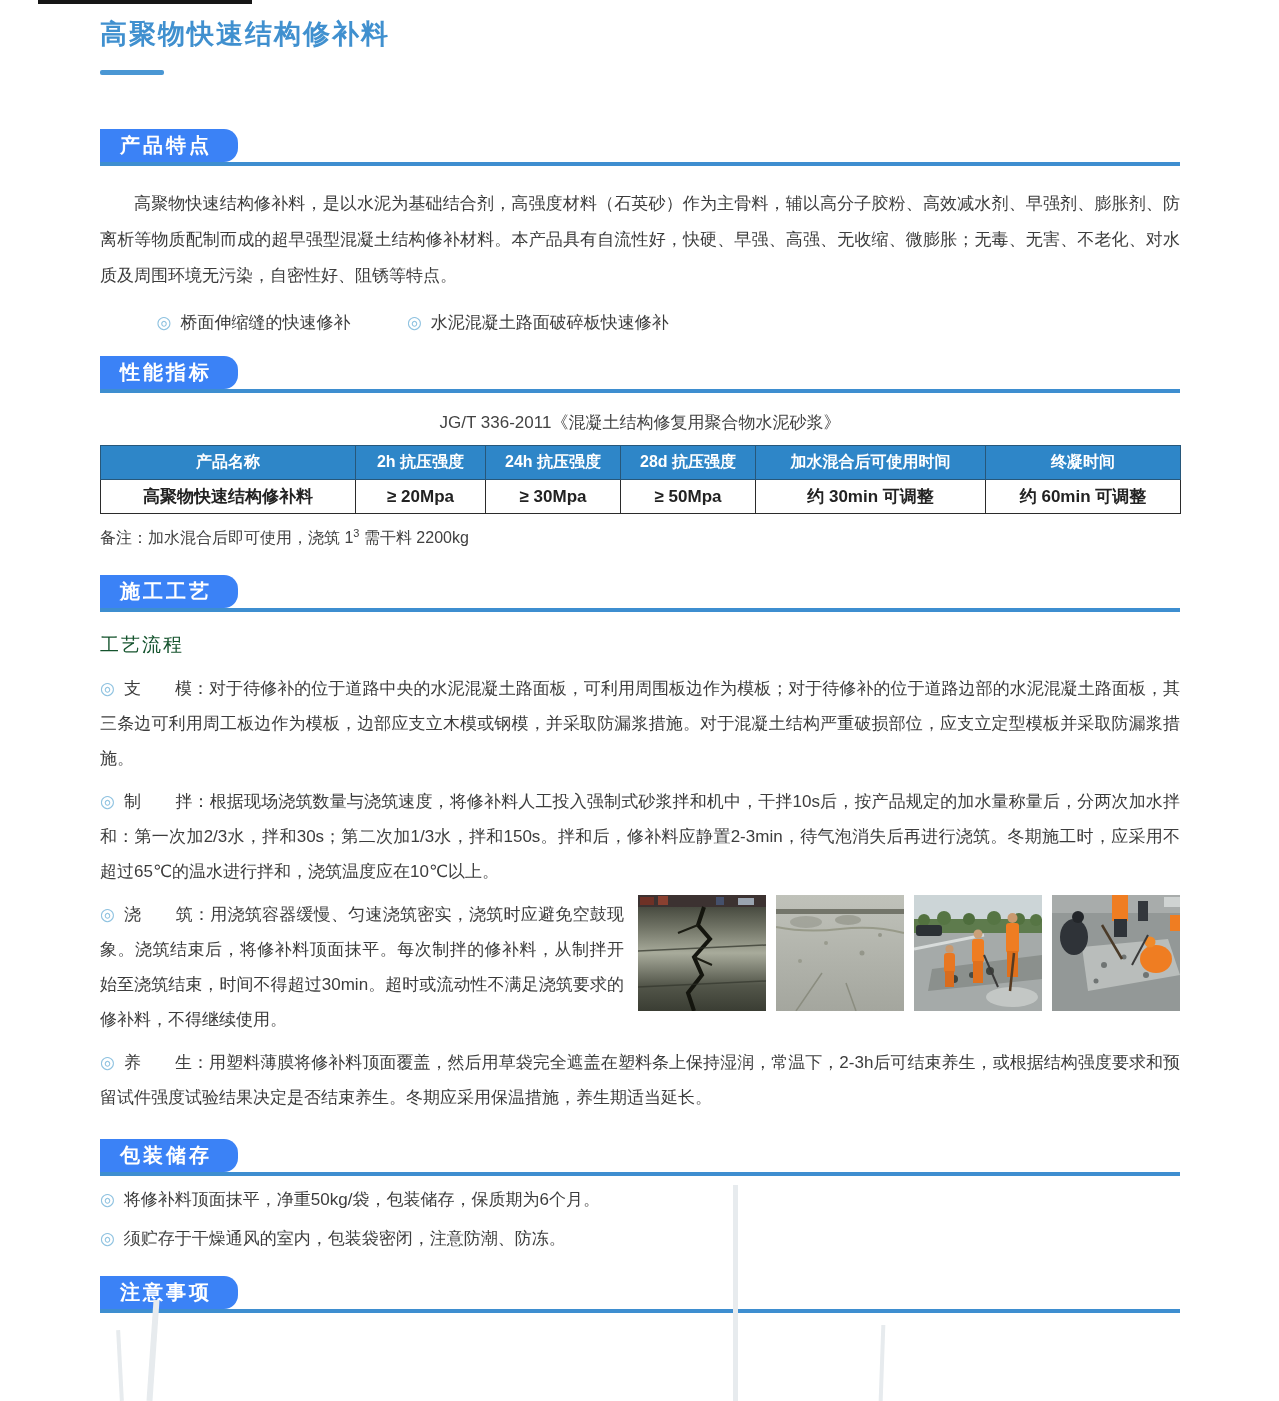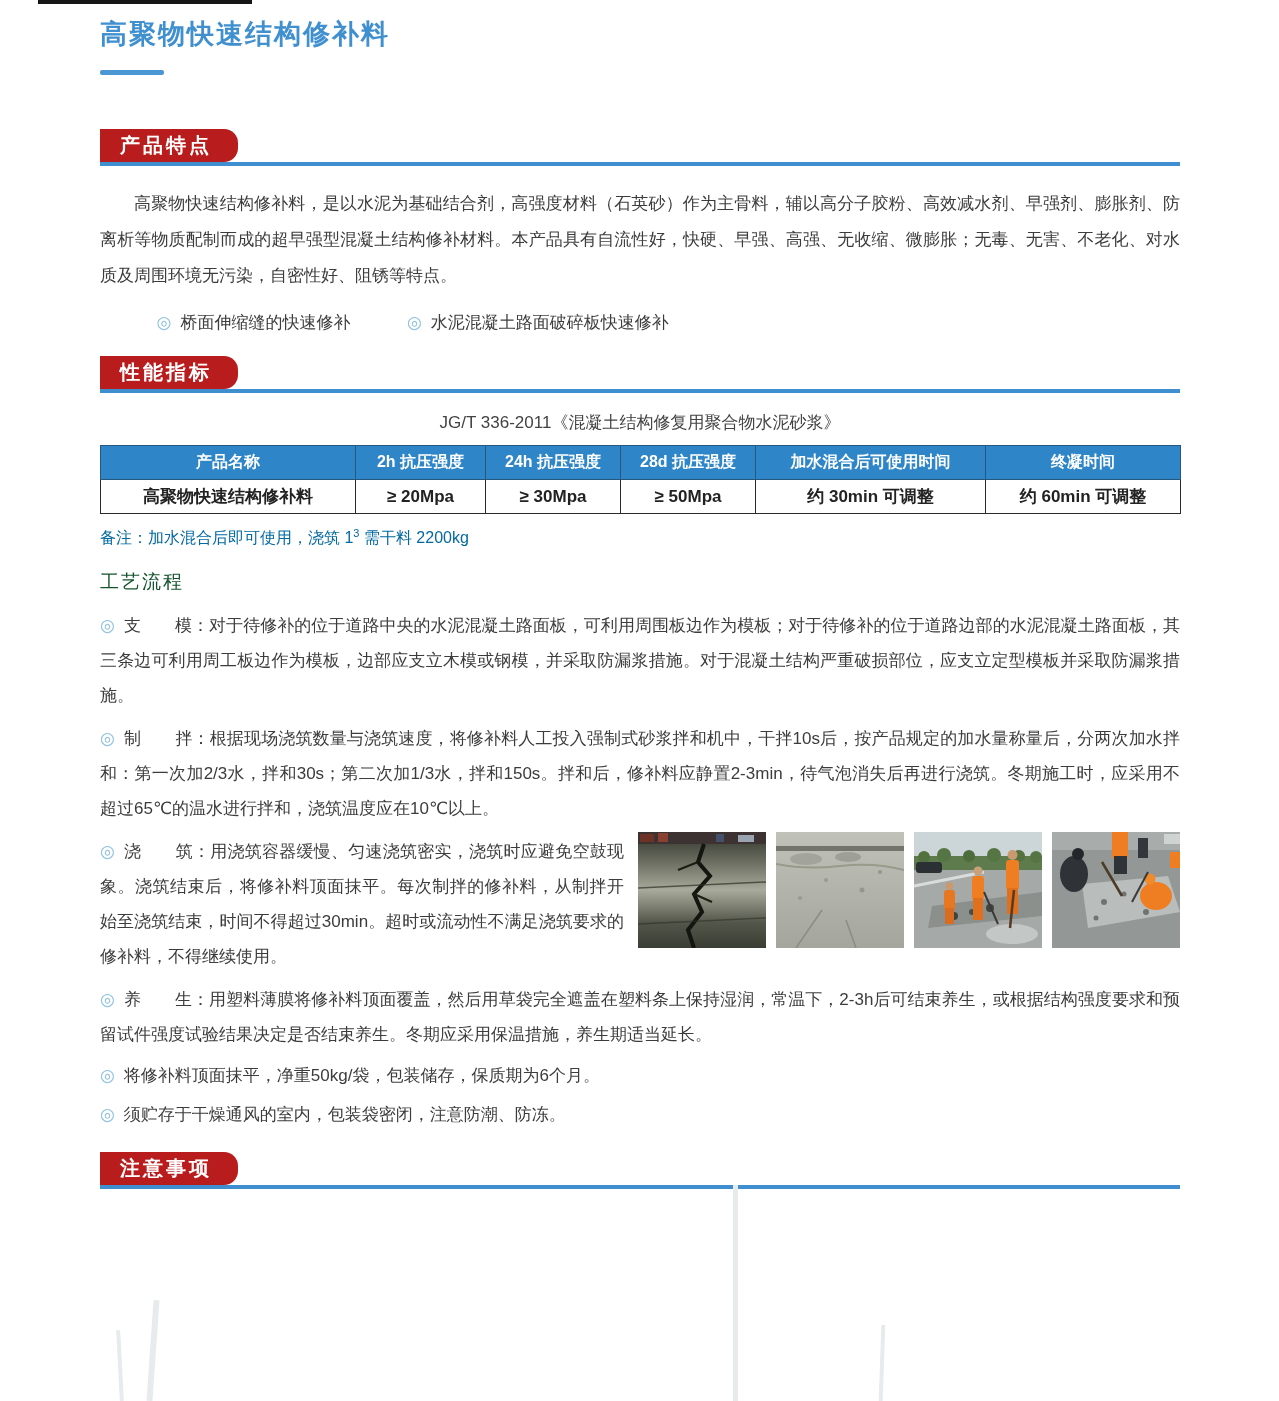--- a/index.html
+++ b/index.html
@@ -7,21 +7,21 @@
     width:1279px;height:1401px;position:relative;overflow:hidden;
     background:#ffffff;font-family:"Liberation Sans","DejaVu Sans",sans-serif;
     color:#3b3b3b;
   }
   .page{position:absolute;left:100px;top:0;width:1080px;}
   .top-strip{position:absolute;left:38px;top:0;width:214px;height:4px;background:#161616;}
   .page-title{margin-top:16px;font-size:27px;font-weight:bold;color:#4090cf;letter-spacing:2px;}
   .title-underline{margin-top:17px;width:64px;height:5px;background:#4a97d4;border-radius:2px;}
   .sec{border-bottom:4px solid #3e8ed0;line-height:0;}
   .sec .tab{
-    display:inline-block;background:#b91c1c;color:#ffffff;font-size:20px;font-weight:bold;
+    display:inline-block;background:#3b82f6;color:#ffffff;font-size:20px;font-weight:bold;
     letter-spacing:3px;line-height:23px;padding:5px 26px 5px 20px;
     border-radius:0 14px 14px 0;
   }
   .mt-features{margin-top:54px;}
   .mt-app{margin-top:14px;}
   .mt-perf{margin-top:22px;}
   .mt-proc{margin-top:26px;clear:both;}
   .mt-pack{margin-top:24px;clear:both;}
   .mt-notes{margin-top:22px;clear:both;}
   .body-par{
@@ -37,21 +37,21 @@
   table.perf col.c2{width:135px;} table.perf col.c3{width:135px;}
   table.perf col.c4{width:230px;} table.perf col.c5{width:195px;}
   table.perf th{
     background:#2e86c8;color:#ffffff;font-size:16px;font-weight:bold;
     border:1px solid #27577a;padding:6px 2px;
   }
   table.perf td{
     background:#ffffff;color:#222;font-size:17px;font-weight:600;text-align:center;
     border:1px solid #2b2b2b;padding:5px 2px;
   }
-  .perf-note{margin-top:13px;font-size:16px;color:#0369a1;}
+  .perf-note{margin-top:13px;font-size:16px;color:#404040;}
   .perf-note sup{font-size:11px;}
   .flow-row{margin-top:15px;display:flex;align-items:stretch;}
   .flow-label{width:146px;font-size:19px;color:#14532d;letter-spacing:2px;line-height:36px;}
   .flow-box{
     flex:1;border:2px solid #4a4a4a;text-align:center;font-size:17px;font-weight:bold;
     color:#222;letter-spacing:3px;line-height:32px;
   }
   .step{margin:8px 0 0;font-size:17px;line-height:35px;text-align:justify;color:#3c3c3c;}
   .photos{float:right;width:542px;margin:6px 0 6px 14px;display:flex;gap:10px;}
   .photo{width:128px;height:116px;}
@@ -113,20 +113,23 @@
         <td>≥ 20Mpa</td>
         <td>≥ 30Mpa</td>
         <td>≥ 50Mpa</td>
         <td>约 30min 可调整</td>
         <td>约 60min 可调整</td>
       </tr>
     </tbody>
   </table>
   <div class="perf-note"><span>备注：加水混合后即可使用，浇筑 1</span><sup>3</sup><span> 需干料 2200kg</span></div>
 
+  <div class="sec mt-proc">
+    <span class="tab">施工工艺</span>
+  </div>
   <div class="flow-row">
     <div class="flow-label">工艺流程</div>
   </div>
 
   <p class="step"><span class="bullet">◎</span><span>支　　模：</span><span>对于待修补的位于道路中央的水泥混凝土路面板，可利用周围板边作为模板；对于待修补的位于道路边部的水泥混凝土路面板，其三条边可利用周工板边作为模板，边部应支立木模或钢模，并采取防漏浆措施。对于混凝土结构严重破损部位，应支立定型模板并采取防漏浆措施。</span></p>
   <p class="step"><span class="bullet">◎</span><span>制　　拌：</span><span>根据现场浇筑数量与浇筑速度，将修补料人工投入强制式砂浆拌和机中，干拌10s后，按产品规定的加水量称量后，分两次加水拌和：第一次加2/3水，拌和30s；第二次加1/3水，拌和150s。拌和后，修补料应静置2-3min，待气泡消失后再进行浇筑。冬期施工时，应采用不超过65℃的温水进行拌和，浇筑温度应在10℃以上。</span></p>
 
   <div class="photos">
     <div class="photo">
       <svg viewBox="0 0 128 116" xmlns="http://www.w3.org/2000/svg">
@@ -223,20 +226,23 @@
           <circle cx="98" cy="47" r="5.5" fill="#f08a2a"></circle>
         <line x1="50" y1="30" x2="70" y2="64" stroke="#4a3a28" stroke-width="2.5"></line>
         <line x1="96" y1="40" x2="80" y2="70" stroke="#3a3a3a" stroke-width="2"></line>
       </svg>
     </div>
   </div>
 
   <p class="step"><span class="bullet">◎</span><span>浇　　筑：</span><span>用浇筑容器缓慢、匀速浇筑密实，浇筑时应避免空鼓现象。浇筑结束后，将修补料顶面抹平。每次制拌的修补料，从制拌开始至浇筑结束，时间不得超过30min。超时或流动性不满足浇筑要求的修补料，不得继续使用。</span></p>
   <p class="step"><span class="bullet">◎</span><span>养　　生：</span><span>用塑料薄膜将修补料顶面覆盖，然后用草袋完全遮盖在塑料条上保持湿润，常温下，2-3h后可结束养生，或根据结构强度要求和预留试件强度试验结果决定是否结束养生。冬期应采用保温措施，养生期适当延长。</span></p>
 
+  <div class="sec mt-pack">
+    <span class="tab">包装储存</span>
+  </div>
   <div class="pack-list">
     <div class="pack-item"><span class="bullet">◎</span><span>将修补料顶面抹平，净重50kg/袋，包装储存，保质期为6个月。</span></div>
     <div class="pack-item"><span class="bullet">◎</span><span>须贮存于干燥通风的室内，包装袋密闭，注意防潮、防冻。</span></div>
   </div>
 
   <div class="sec mt-notes">
     <span class="tab">注意事项</span>
   </div>
 
 </div>

